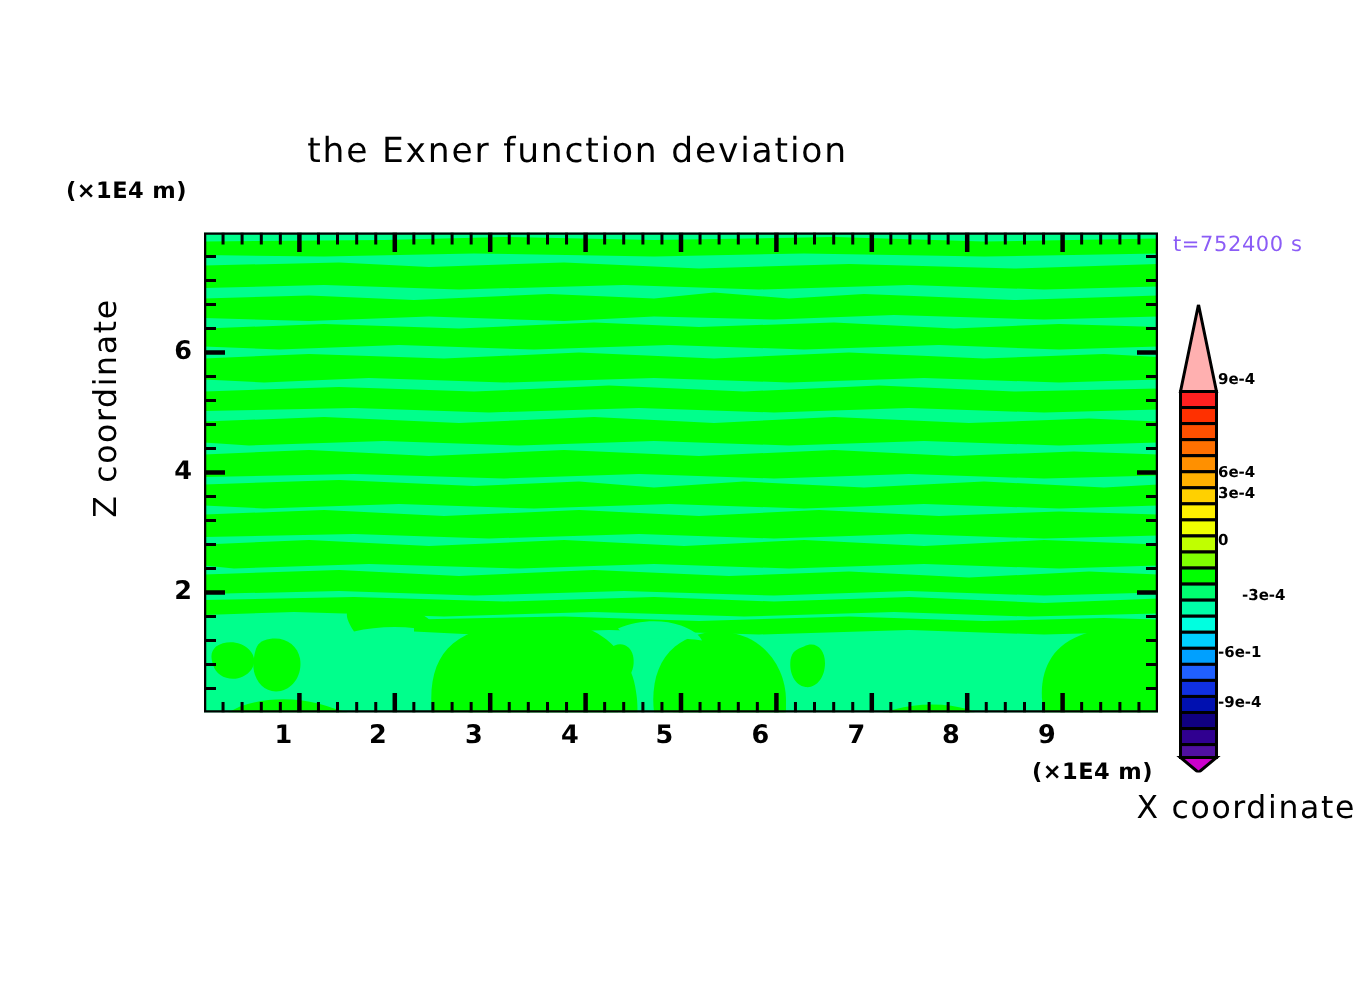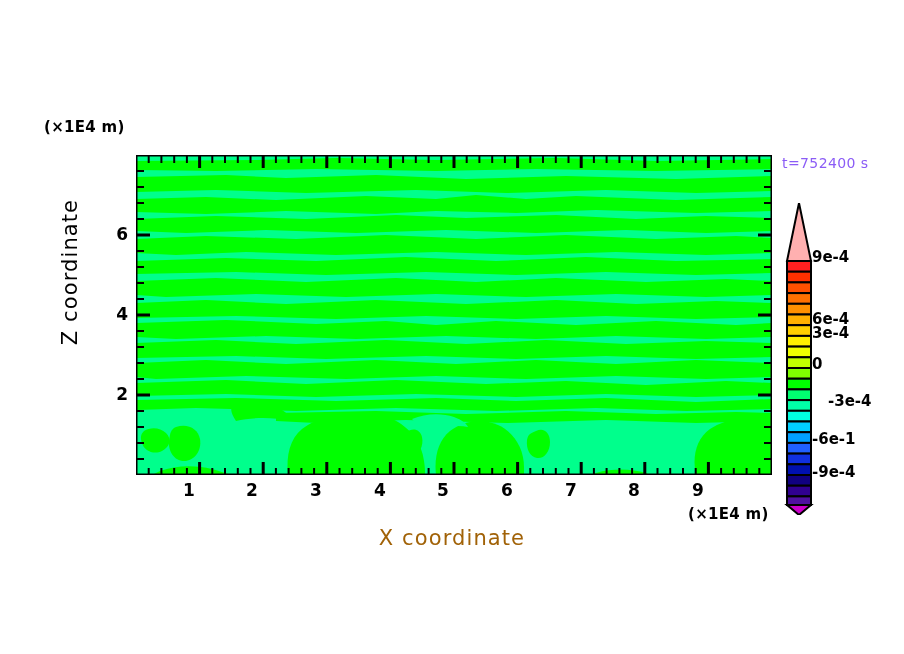--- a/index.html
+++ b/index.html
@@ -19,50 +19,51 @@
   #ytop-units{
     position:absolute;left:44px;top:118px;
     font-size:15px;font-weight:bold;color:#000;letter-spacing:.3px;
   }
   #time-stamp{
     position:absolute;left:782px;top:155px;
     font-size:14px;color:#8b5cf6;letter-spacing:.4px;
   }
   #xaxis-title{
     position:absolute;left:0;top:526px;width:904px;
-    text-align:center;font-size:21px;color:#a16207;letter-spacing:1.1px;
+    text-align:right;font-size:21px;color:#000000;letter-spacing:1.1px;
   }
   #xaxis-units{
     position:absolute;left:688px;top:505px;
     font-size:15px;font-weight:bold;color:#000;letter-spacing:.3px;
   }
   #yaxis-title{
     position:absolute;left:-30px;top:260px;width:200px;
     text-align:center;font-size:21px;color:#000;letter-spacing:1.1px;
     transform:rotate(-90deg);transform-origin:center center;
   }
   .xtick-label{
     position:absolute;top:480px;font-size:17px;font-weight:bold;
     color:#000;text-align:center;width:24px;
   }
   .ytick-label{
     position:absolute;font-size:17px;font-weight:bold;
     color:#000;text-align:right;width:24px;
   }
   .cb-label{
-    position:absolute;left:812px;font-size:15px;font-weight:bold;
+    position:absolute;left:812px;font-size:10px;font-weight:bold;
     color:#000;white-space:nowrap;
   }
   svg{display:block;}
 </style>
 </head>
 <body>
 
 <div class="fig">
 
+  <div id="plot-title">the Exner function deviation</div>
   <div id="ytop-units">(×1E4 m)</div>
   <div id="time-stamp">t=752400 s</div>
   <div id="xaxis-title">X coordinate</div>
   <div id="xaxis-units">(×1E4 m)</div>
   <div id="yaxis-title">Z coordinate</div>
 
   <svg id="contour-plot" style="position:absolute;left:136px;top:155px;" width="636" height="320" viewBox="0 0 636 320">
     <defs>
       <clipPath id="pclip">
           <rect x="0" y="0" width="636" height="320"></rect>

